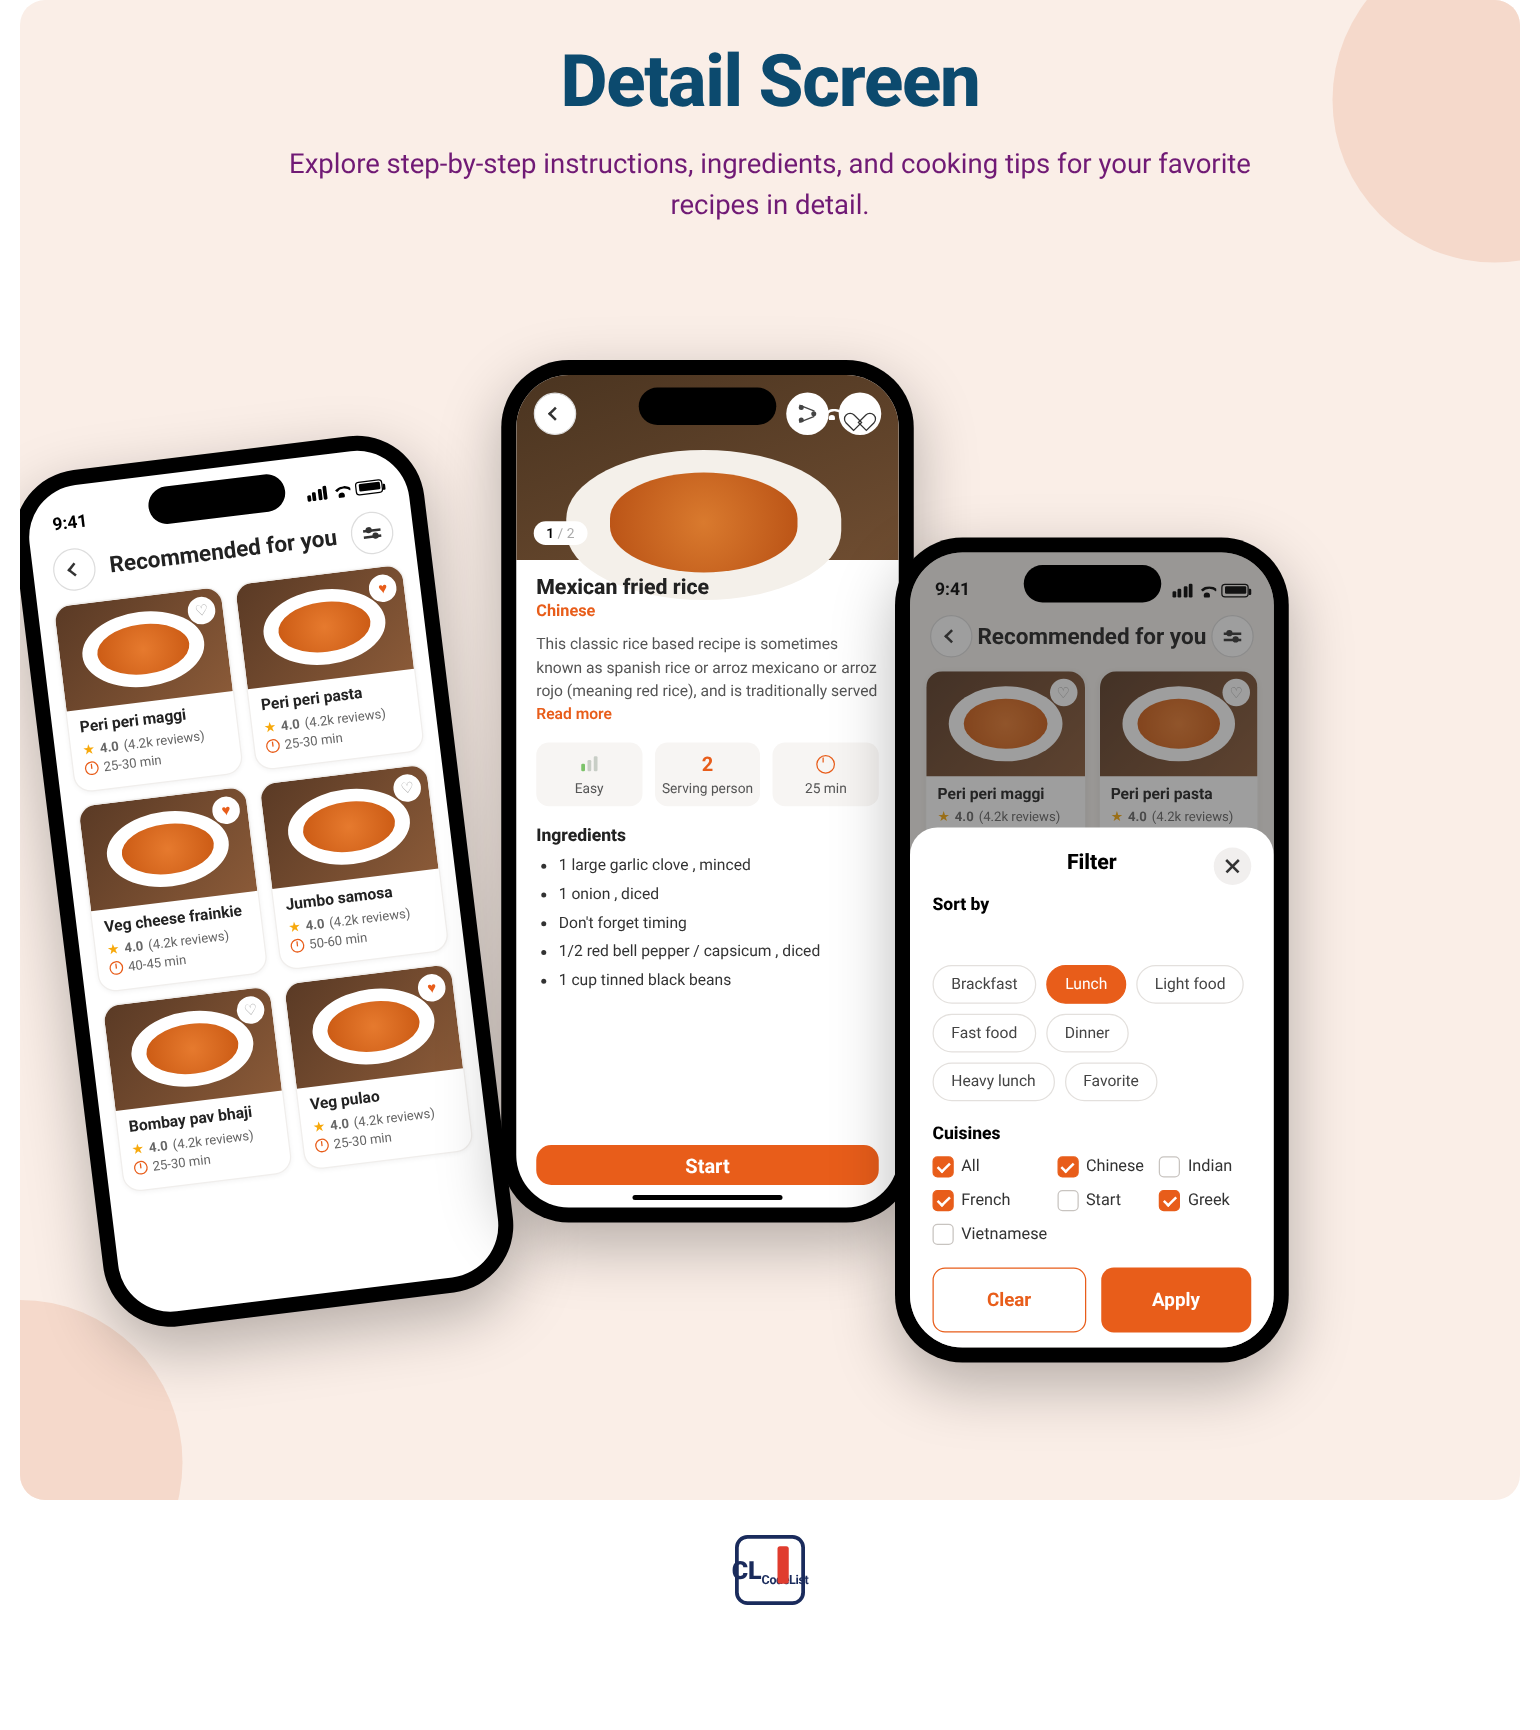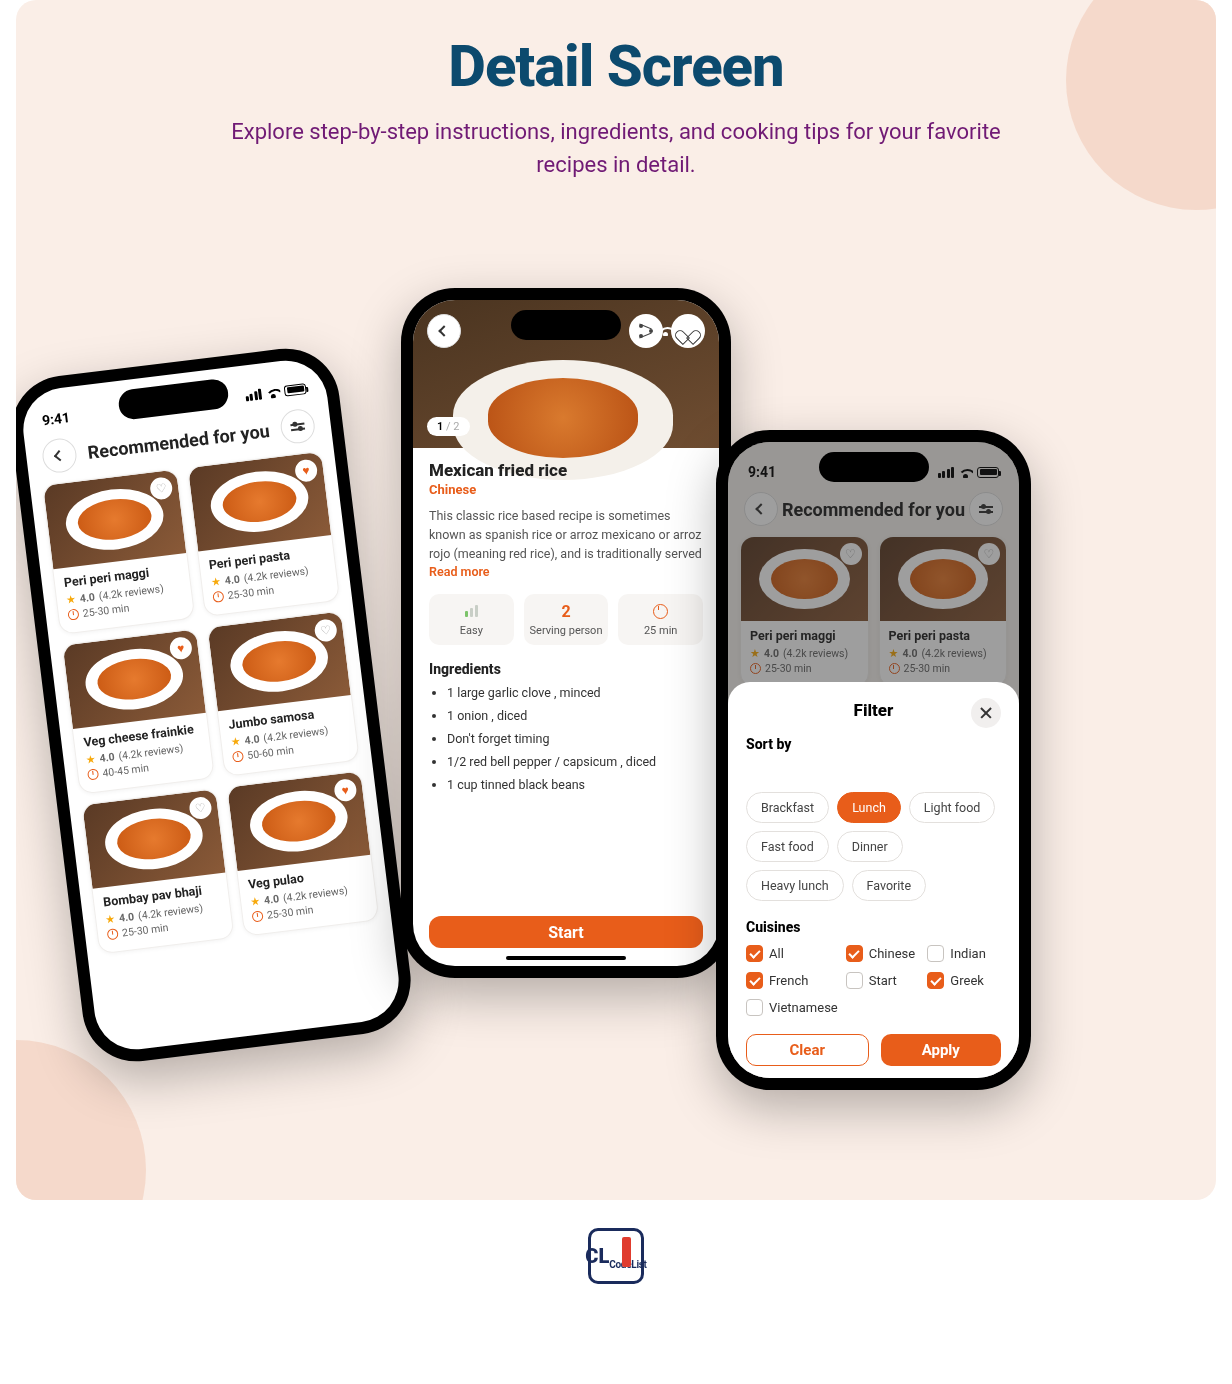--- a/index.html
+++ b/index.html
@@ -98,21 +98,21 @@
 .sec-lab{font-size:14px;font-weight:800;margin:4px 0 10px;}
 .chips{display:flex;flex-wrap:wrap;gap:8px;margin-top:40px;}
 .chip{padding:7px 14px;border:1px solid #e3e0dd;border-radius:18px;font-size:12.5px;color:#444;background:#fff;}
 .chip.on{background:#e85d1a;color:#fff;border-color:#e85d1a;}
 .cuisines{display:grid;grid-template-columns:repeat(3,1fr);gap:10px 8px;margin-top:4px;}
 .chk{display:flex;align-items:center;gap:6px;font-size:13px;color:#333;}
 .box{width:17px;height:17px;border:1.6px solid #c8c4c0;border-radius:4px;display:flex;align-items:center;justify-content:center;flex-shrink:0;}
 .box.on{background:#e85d1a;border-color:#e85d1a;position:relative;}
 .box.on::after{content:"";width:4px;height:8px;border-right:2px solid #fff;border-bottom:2px solid #fff;transform:rotate(45deg);margin-top:-2px;}
 .sheet-btns{display:flex;gap:12px;margin-top:18px;}
-.btn{flex:1;height:32px;border-radius:10px;display:flex;align-items:center;justify-content:center;font-size:15px;font-weight:700;}
+.btn{flex:1;height:52px;border-radius:10px;display:flex;align-items:center;justify-content:center;font-size:15px;font-weight:700;}
 .btn.ghost{border:1.6px solid #e85d1a;color:#e85d1a;background:#fff;}
 .btn.primary{background:#e85d1a;color:#fff;}
 
 .phone.left { left:30px; top:360px; transform:rotate(-7deg); z-index:1; }
 .phone.center{ left:385px; top:288px; z-index:2; }
 .phone.right { left:700px; top:430px; z-index:3; width:315px; height:660px; }
 .phone.right .screen{background:#f6f2ee;}
 
 .footer{ position:absolute; left:0; right:0; top:1228px; display:flex; justify-content:center; align-items:center; gap:10px; }
 .cl-badge{width:56px;height:56px;background:#fff;border:3px solid #1a2b5c;border-radius:10px;display:flex;flex-direction:row;align-items:center;justify-content:center;font-weight:900;color:#1a2b5c;font-size:20px;position:relative;}

